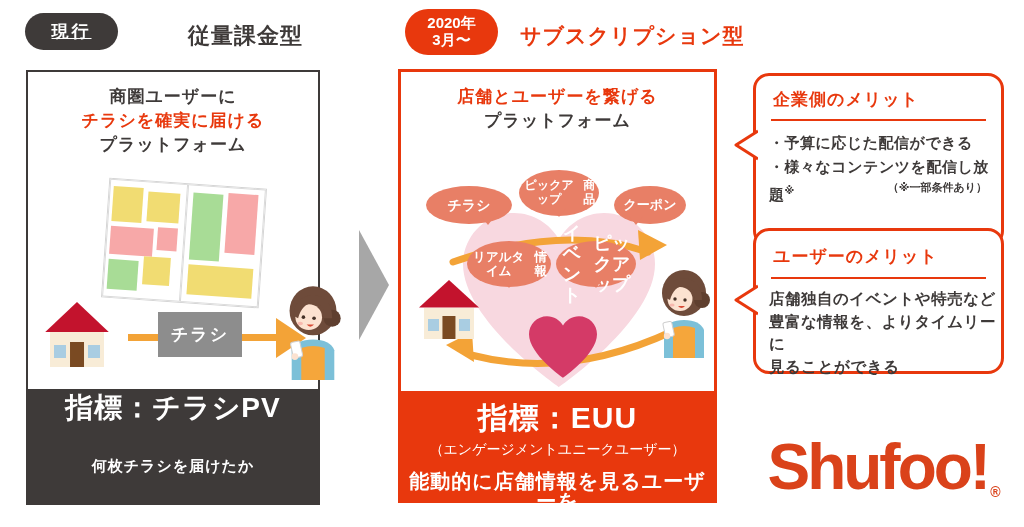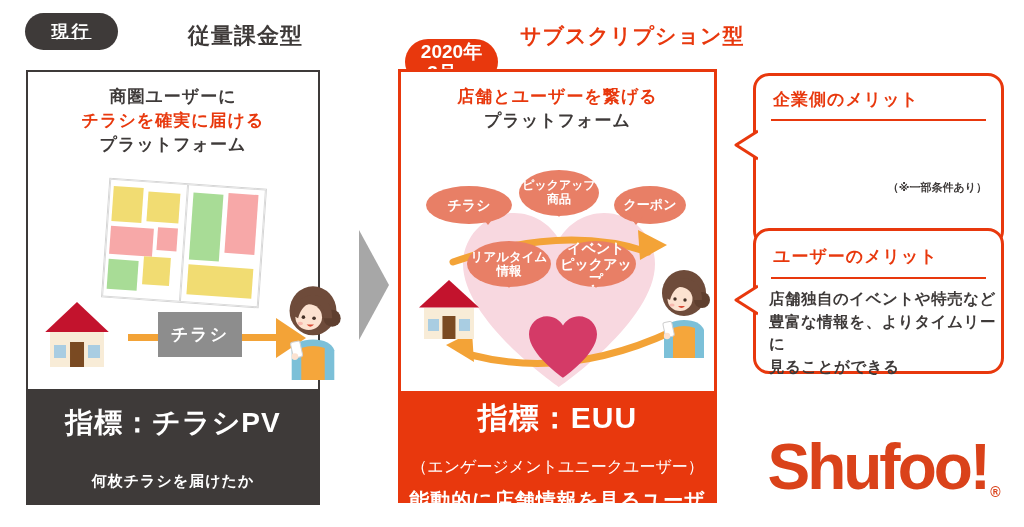--- a/index.html
+++ b/index.html
@@ -8,35 +8,35 @@
     --logo_orange:#da421a; --gray_arrow:#a7a7a7; --gray_label:#8d8d8d;
   }
   *{box-sizing:border-box;margin:0;padding:0}
   body{background:#fff;font-family:"Liberation Sans","DejaVu Sans",sans-serif;}
   .stage{position:relative;width:1024px;height:527px;background:#fff;overflow:hidden;}
   .abs{position:absolute;}
 
   
   .pill{display:flex;align-items:center;justify-content:center;color:#fff;font-weight:700;text-align:center;}
   .pill-current{left:25px;top:13px;width:93px;height:37px;border-radius:19px;background:var(--dark);font-size:17px;letter-spacing:3px;text-decoration:underline;}
-  .pill-new{left:405px;top:9px;width:93px;height:46px;border-radius:23px;background:var(--brand_red);font-size:19px;line-height:1.12;flex-direction:column;margin-top:30px;}
+  .pill-new{left:405px;top:9px;width:93px;height:46px;border-radius:23px;background:var(--brand_red);font-size:15px;line-height:1.12;flex-direction:column;}
   .label-current{left:163px;top:21px;width:140px;text-align:right;font-size:22px;font-weight:700;color:var(--dark);letter-spacing:1px;}
   .label-new{left:504px;top:22px;font-size:21px;font-weight:700;color:var(--brand_red);letter-spacing:1px;margin-left:16px;}
 
   
   .panel-left{left:26px;top:70px;width:294px;height:435px;border:2px solid var(--dark);background:#fff;}
   .panel-right{left:398px;top:69px;width:319px;height:434px;border:3px solid var(--brand_red);background:#fff;}
   .headline{left:0;top:13px;width:100%;text-align:center;font-weight:700;font-size:17px;line-height:24px;color:var(--dark);letter-spacing:1px;}
   .headline .hl-red{color:var(--brand_red);}
   .panel-footer{left:0;bottom:0;width:100%;text-align:center;color:#fff;}
   .footer-dark{height:114px;background:var(--dark);}
   .footer-red{height:109px;background:var(--brand_red);}
-  .metric-title{margin-top:15px;font-size:28px;font-weight:700;letter-spacing:1px;}
+  .metric-title{margin-top:0;font-size:28px;font-weight:700;letter-spacing:1px;}
   .footer-red .metric-title{margin-top:7px;font-size:30px;}
-  .metric-sub{margin-top:18px;font-size:16px;}
+  .metric-sub{margin-top:2px;font-size:14px;}
   .metric-caption{margin-top:30px;font-size:15px;font-weight:700;letter-spacing:1px;}
   .metric-caption2{margin-top:12px;font-size:20px;font-weight:700;line-height:20px;letter-spacing:1px;}
 
   
   .flyer{left:78px;top:112px;width:156px;height:118px;transform:rotate(4deg);display:flex;box-shadow:0 0 0 1px #d4d4d4;background:#fff;}
   .flyer .page{position:relative;width:50%;height:100%;background:#fff;border:1px solid #dadada;}
   .flyer .blk{position:absolute;display:block;}
 
   
   .house .roof{width:100%;height:46%;background:#c3132d;clip-path:polygon(50% 0,100% 100%,0 100%);}
@@ -47,28 +47,28 @@
 
   
   .flow-shaft{left:100px;top:262px;width:152px;height:7px;background:var(--accent_orange);}
   .flow-head{left:248px;top:246px;width:0;height:0;border-left:30px solid var(--accent_orange);border-top:20px solid transparent;border-bottom:20px solid transparent;}
   .flow-label{left:130px;top:240px;width:84px;height:45px;background:var(--gray_label);color:#fff;display:flex;align-items:center;justify-content:center;font-size:17px;font-weight:700;letter-spacing:2px;}
 
   
   .transition-arrow{left:359px;top:230px;width:0;height:0;border-left:30px solid var(--gray_arrow);border-top:55px solid transparent;border-bottom:55px solid transparent;}
 
   
-  .bubble{background:var(--bubble_salmon);border-radius:50%;color:#fff;font-weight:700;display:flex;flex-direction:column;align-items:center;justify-content:center;text-align:center;line-height:1.15;z-index:3;}
+  .bubble{background:var(--bubble_salmon);border-radius:50%;color:#fff;font-weight:700;display:flex;flex-direction:row;align-items:center;justify-content:center;text-align:center;line-height:1.15;z-index:3;}
   .bubble::after{content:"";position:absolute;bottom:-8px;left:50%;margin-left:-7px;border:7px solid transparent;border-top:9px solid var(--bubble_salmon);}
   .bubble.tail-r::after{left:72%;} .bubble.tail-l::after{left:30%;}
   .b1{left:25px;top:114px;width:86px;height:38px;font-size:14px;}
   .b2{left:118px;top:98px;width:80px;height:46px;font-size:12px;}
   .b3{left:213px;top:114px;width:72px;height:38px;font-size:13px;}
   .b4{left:66px;top:169px;width:84px;height:46px;font-size:12.5px;}
-  .b5{left:155px;top:169px;width:80px;height:46px;font-size:14px;}
+  .b5{left:155px;top:169px;width:80px;height:46px;font-size:18px;}
 
   .heart-svg{display:block;}
   .heart-big{left:62px;top:140px;width:192px;height:176px;z-index:1;}
   .heart-small{left:128px;top:244px;width:68px;height:62px;z-index:3;}
   .arcs{left:25px;top:150px;width:268px;height:170px;z-index:2;}
 
   .woman-left{left:250px;top:210px;width:70px;height:98px;z-index:4;}
   .woman-mid{left:252px;top:194px;width:62px;height:92px;z-index:4;}
   .house-left{left:17px;top:230px;width:64px;height:66px;}
   .house-mid{left:18px;top:208px;width:60px;height:60px;z-index:4;}
@@ -235,20 +235,24 @@
       </div>
     </div>
   </div>
 
   <div class="abs benefit benefit-1">
     <svg class="tail" viewBox="0 0 26 32">
       <path d="M26 2 L4 16 L26 30" fill="#ffffff" stroke="#e8380d" stroke-width="3" stroke-linejoin="round"></path>
     </svg>
     <div class="b-title">企業側のメリット</div>
     <div class="b-divider"></div>
+    <div class="b-body">
+      <div>・予算に応じた配信ができる</div>
+      <div><span>・様々なコンテンツを配信し放題</span><sup>※</sup></div>
+    </div>
     <div class="b-note">（※一部条件あり）</div>
   </div>
 
   <div class="abs logo">
     <span>Shufoo!</span><span class="reg">®</span>
   </div>
 
   <div class="abs benefit benefit-2">
     <svg class="tail" viewBox="0 0 26 32">
       <path d="M26 2 L4 16 L26 30" fill="#ffffff" stroke="#e8380d" stroke-width="3" stroke-linejoin="round"></path>

